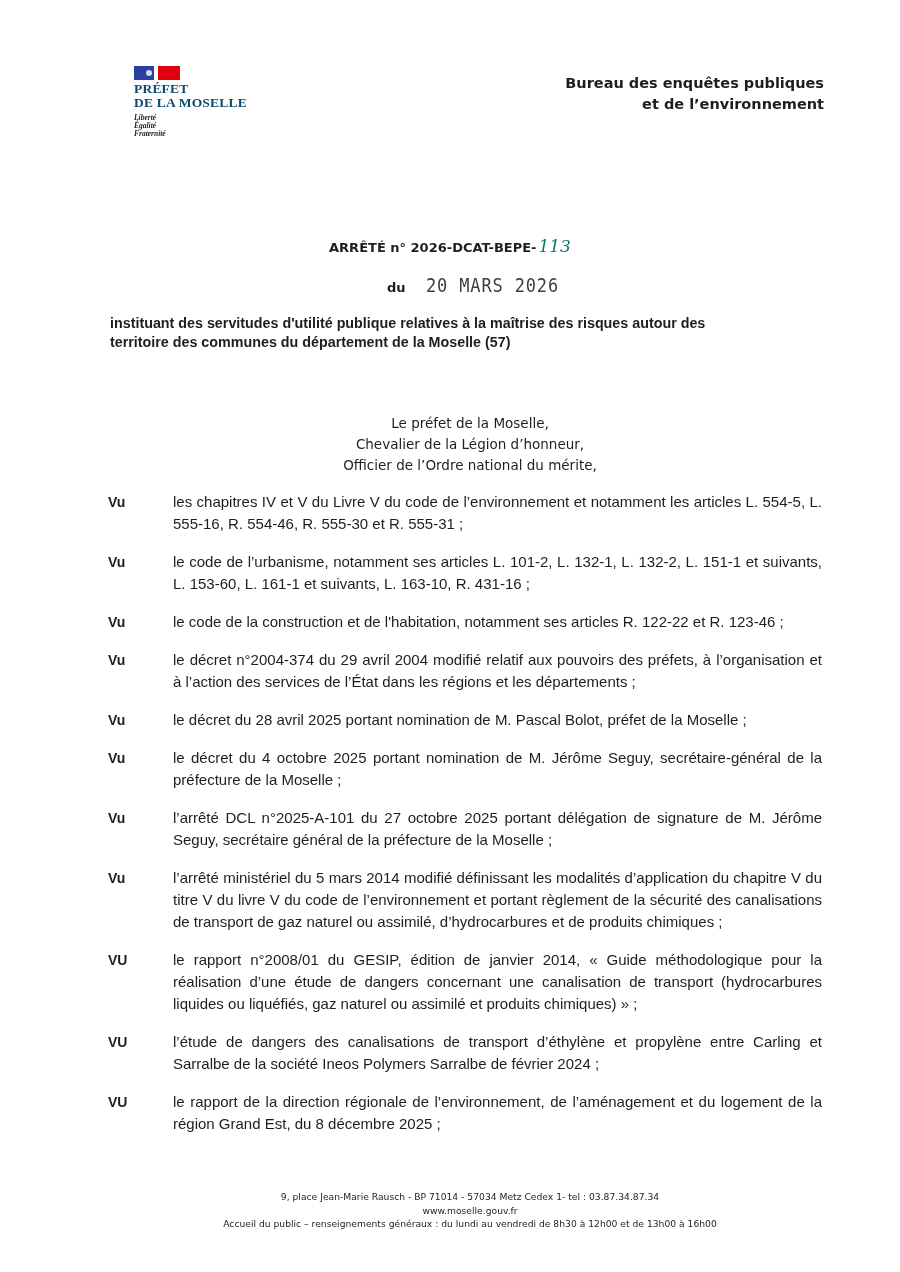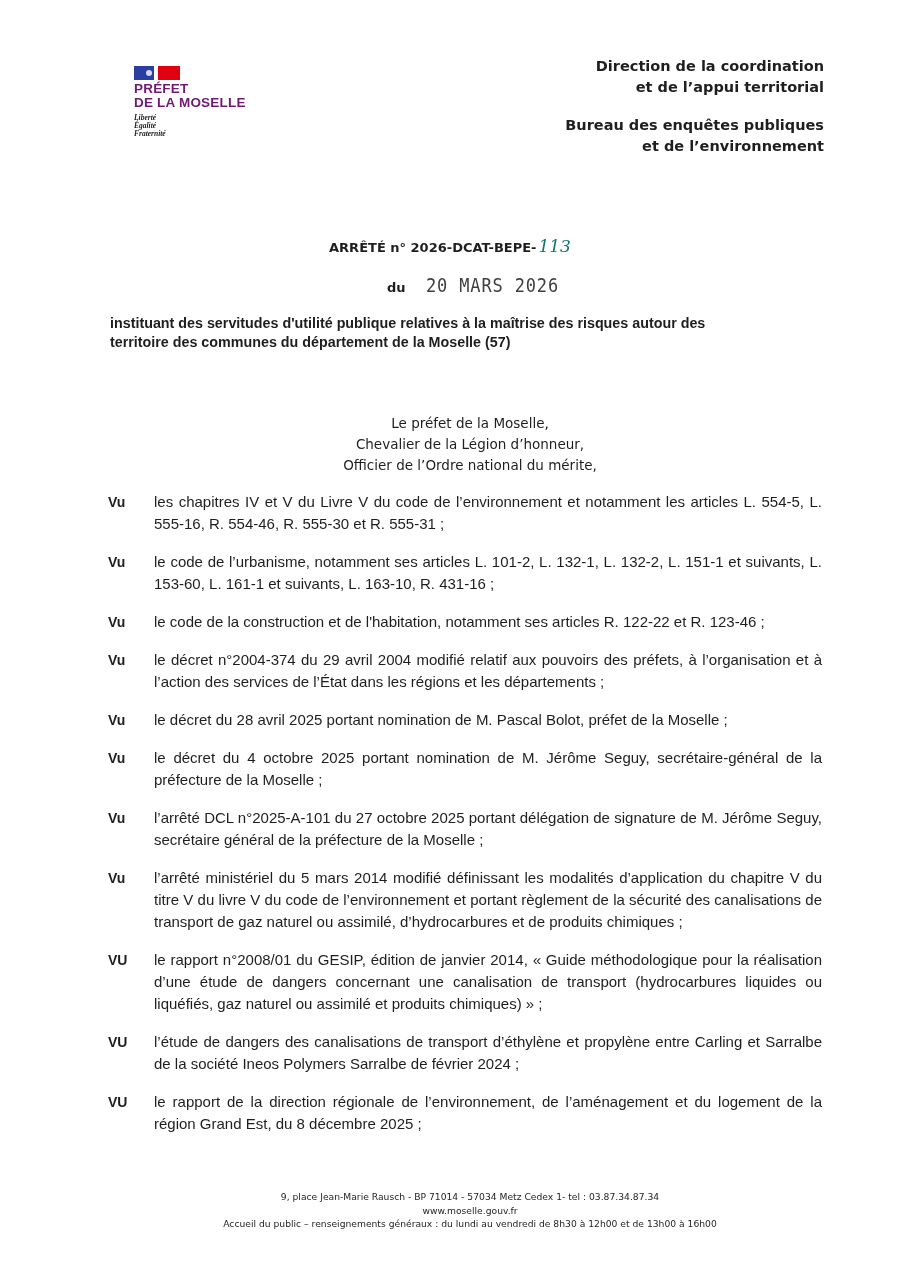--- a/index.html
+++ b/index.html
@@ -7,37 +7,37 @@
     width: 900px; height: 1272px; position: relative; overflow: hidden;
     font-family: "DejaVu Sans", "Liberation Sans", sans-serif;
     color: #1e1e1e;
   }
   .logo { position: absolute; left: 134px; top: 66px; width: 150px; }
   .flag { display: flex; width: 46px; height: 14px; margin-bottom: 2px; }
   .flag .blue { width: 20px; height: 14px; background: #2b3fa3; position: relative; }
   .flag .blue::after { content: ""; position: absolute; right: 2px; top: 4px; width: 6px; height: 6px; border-radius: 50%; background: #ffffff; opacity: 0.8; }
   .flag .gap { width: 4px; height: 14px; background: #ffffff; }
   .flag .red { width: 22px; height: 14px; background: #e1000f; }
-  .logo-title { font-family: Liberation Sans, sans-serif; font-weight: bold; font-size: 13.5px; line-height: 14px; letter-spacing: 0.2px; color: #701a75; }
+  .logo-title { font-family: Liberation Serif, serif; font-weight: bold; font-size: 13.5px; line-height: 14px; letter-spacing: 0.2px; color: #0c4a6e; }
   .motto { margin-top: 4px; font-family: "Liberation Serif", "DejaVu Serif", serif; font-style: italic; font-weight: bold; font-size: 7.5px; line-height: 8px; color: #222; }
 
   .header-right { position: absolute; right: 76px; top: 56px; text-align: right; font-family: "DejaVu Sans", sans-serif; font-weight: bold; font-size: 14.5px; line-height: 21px; color: #1e1e1e; }
   .header-right .block2 { margin-top: 17px; }
 
   .arrete { position: absolute; left: 0; width: 900px; top: 236px; text-align: center; font-family: "DejaVu Sans", sans-serif; font-weight: bold; font-size: 13px; }
   .arrete .hand { font-family: "DejaVu Serif", serif; font-style: italic; font-weight: normal; font-size: 17px; color: #0f766e; margin-left: 2px; }
   .date-line { position: absolute; left: 387px; top: 273px; font-size: 13px; font-weight: bold; font-family: "DejaVu Sans", sans-serif; }
   .date-line .stamp { font-family: "DejaVu Sans Mono", "Liberation Mono", monospace; font-weight: normal; font-size: 20px; color: #3f3f3f; margin-left: 20px; letter-spacing: 1px; transform: scaleX(0.85); display: inline-block; transform-origin: left; }
 
   .title { position: absolute; left: 110px; width: 700px; top: 314px; text-align: left; font-family: "Liberation Sans", sans-serif; font-weight: bold; font-size: 14.3px; line-height: 19px; color: #1e1e1e; }
 
   .prefet { position: absolute; left: 0; width: 940px; top: 413px; text-align: center; font-family: "DejaVu Sans", sans-serif; font-size: 13.5px; line-height: 21px; color: #1e1e1e; }
 
   .vu-list { position: absolute; left: 106px; top: 491px; width: 716px; }
-  .vu { display: flex; font-family: "Liberation Sans", sans-serif; font-size: 15px; line-height: 22px; color: #1e1e1e; }
+  .vu { display: flex; font-family: "Liberation Sans", sans-serif; font-size: 15px; line-height: 22px; color: #1e1e1e; gap: 19px; }
   .vu .vu-label { width: 46px; flex: none; font-weight: bold; font-size: 14px; padding-left: 2px; }
   .vu .vu-text { flex: 1; text-align: justify; }
 
   .footer { position: absolute; left: 0; width: 940px; top: 1190px; text-align: center; font-family: "DejaVu Sans", sans-serif; font-size: 9.2px; line-height: 13.5px; color: #1e1e1e; }
 </style>
 </head>
 <body>
 
 <div class="logo">
   <div class="flag">
@@ -48,24 +48,20 @@
   <div class="logo-title">PRÉFET</div>
   <div class="logo-title">DE LA MOSELLE</div>
   <div class="motto">
     <div>Liberté</div>
     <div>Égalité</div>
     <div>Fraternité</div>
   </div>
 </div>
 
 <div class="header-right">
-  <div class="block1">
-    <div>Direction de la coordination</div>
-    <div>et de l’appui territorial</div>
-  </div>
   <div class="block2">
     <div>Bureau des enquêtes publiques</div>
     <div>et de l’environnement</div>
   </div>
 </div>
 
 <div class="arrete">
   <span>ARRÊTÉ n° 2026-DCAT-BEPE-</span><span class="hand">113</span>
 </div>
 

